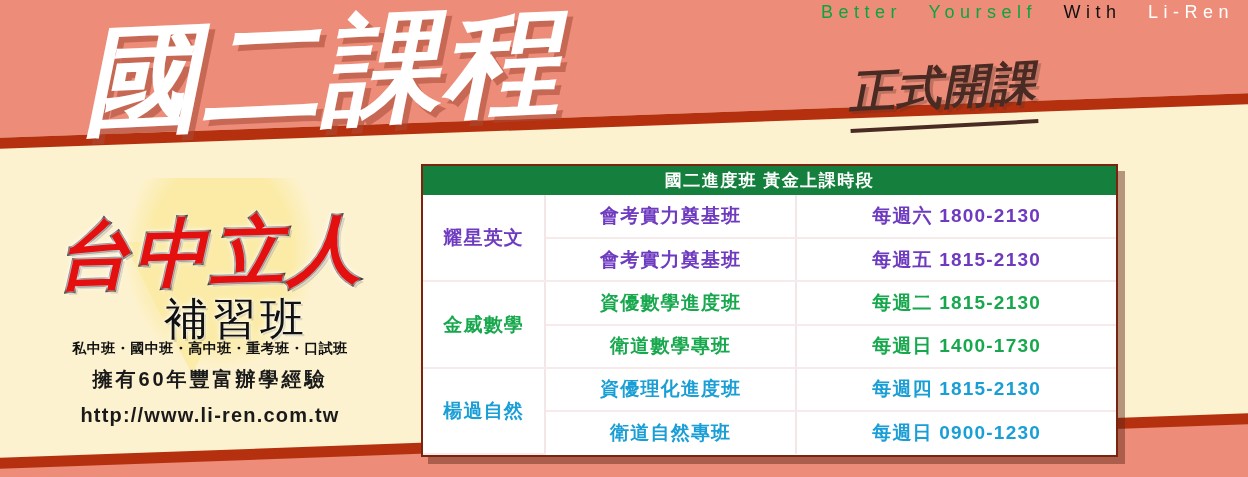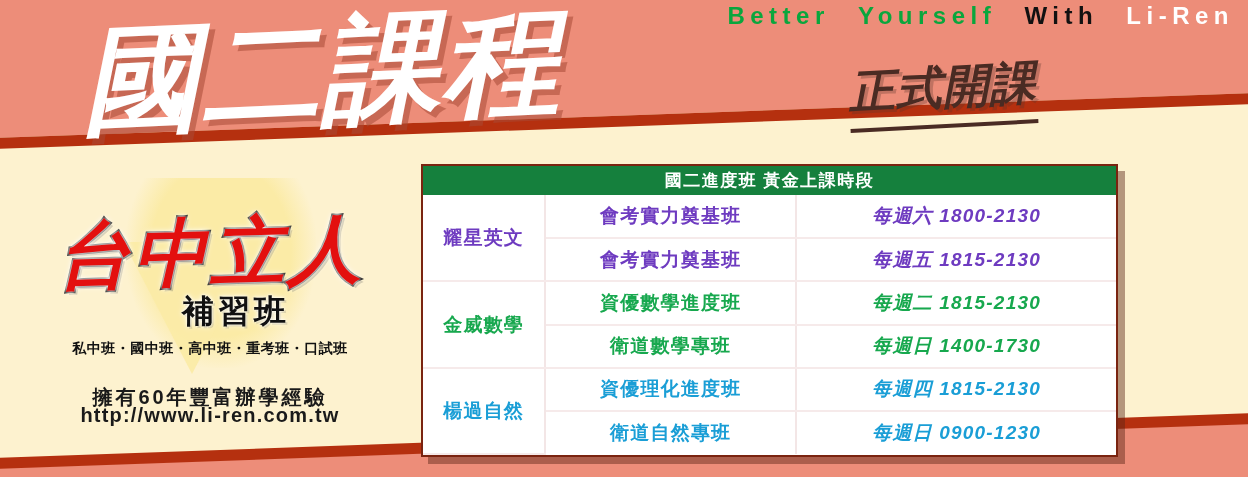--- a/index.html
+++ b/index.html
@@ -51,22 +51,22 @@
     transform-origin: 0 0;
     z-index: 3;
   }
 
   
   .tagline {
     position: absolute;
     top: 2px;
     right: 14px;
     z-index: 6;
-    font-size: 24px;
-    font-weight: bold;
+    font-size: 18px;
+    font-weight: normal;
     letter-spacing: 5.5px;
     white-space: nowrap;
   }
   .tagline .w1 { color: #0aa63d; }
   .tagline .w2 { color: #0aa63d; }
   .tagline .w3 { color: #111111; }
   .tagline .w4 { color: #ffffff; }
   .tagline span { margin-left: 16px; }
   .tagline span:first-child { margin-left: 0; }
 
@@ -153,43 +153,43 @@
     text-shadow: 0 0 4px #fff, 0 0 7px #fff, 3px 3px 0 rgba(0,0,0,.18);
     transform: rotate(-1.5deg);
   }
   .logo-sub {
     position: absolute;
     left: 60px; top: 108px;
     width: 292px;
     text-align: center;
     z-index: 3;
     font-family: "DejaVu Serif", "Liberation Serif", serif;
-    font-size: 32px;
-    font-weight: bold;
+    font-size: 44px;
+    font-weight: normal;
     color: #111;
     letter-spacing: 4px;
     white-space: nowrap;
     text-shadow: 0 0 3px #fff, 0 0 6px #fff, 2px 2px 0 rgba(0,0,0,.15);
   }
   .logo-classes {
     position: absolute;
     left: 0; top: 158px;
     width: 360px;
     text-align: center;
     z-index: 3;
     font-size: 14px;
     font-weight: bold;
     color: #111;
     letter-spacing: 0.5px;
     white-space: nowrap;
     font-family: Liberation Serif, serif;
   }
   .logo-exp {
     position: absolute;
-    left: 0; top: 202px;
+    left: 0; top: 184px;
     width: 360px;
     text-align: center;
     z-index: 3;
     font-size: 20px;
     font-weight: bold;
     color: #1a1a1a;
     letter-spacing: 3px;
     white-space: nowrap;
   }
   .logo-url {
@@ -242,21 +242,21 @@
     font-weight: bold;
     letter-spacing: 1.2px;
     border-right: 2px solid #f3e6e6;
     border-bottom: 2px solid #f6eaea;
     white-space: nowrap;
   }
   table.sched tr:last-child td { border-bottom: none; margin-top: 31px; }
   table.sched td.c3 { border-right: none; }
   td.c1 { width: 117px; }
   td.c2 { width: 240px; }
-  td.c3 { width: 306px; font-style: italic; }
+  td.c3 { width: 306px; }
   td.subject { font-size: 20px; }
   .purple { color: #6e3bc0; }
   .green  { color: #17a84e; }
   .blue   { color: #1a9ed6; }
 </style>
 </head>
 <body>
 
 <div id="banner">
 

